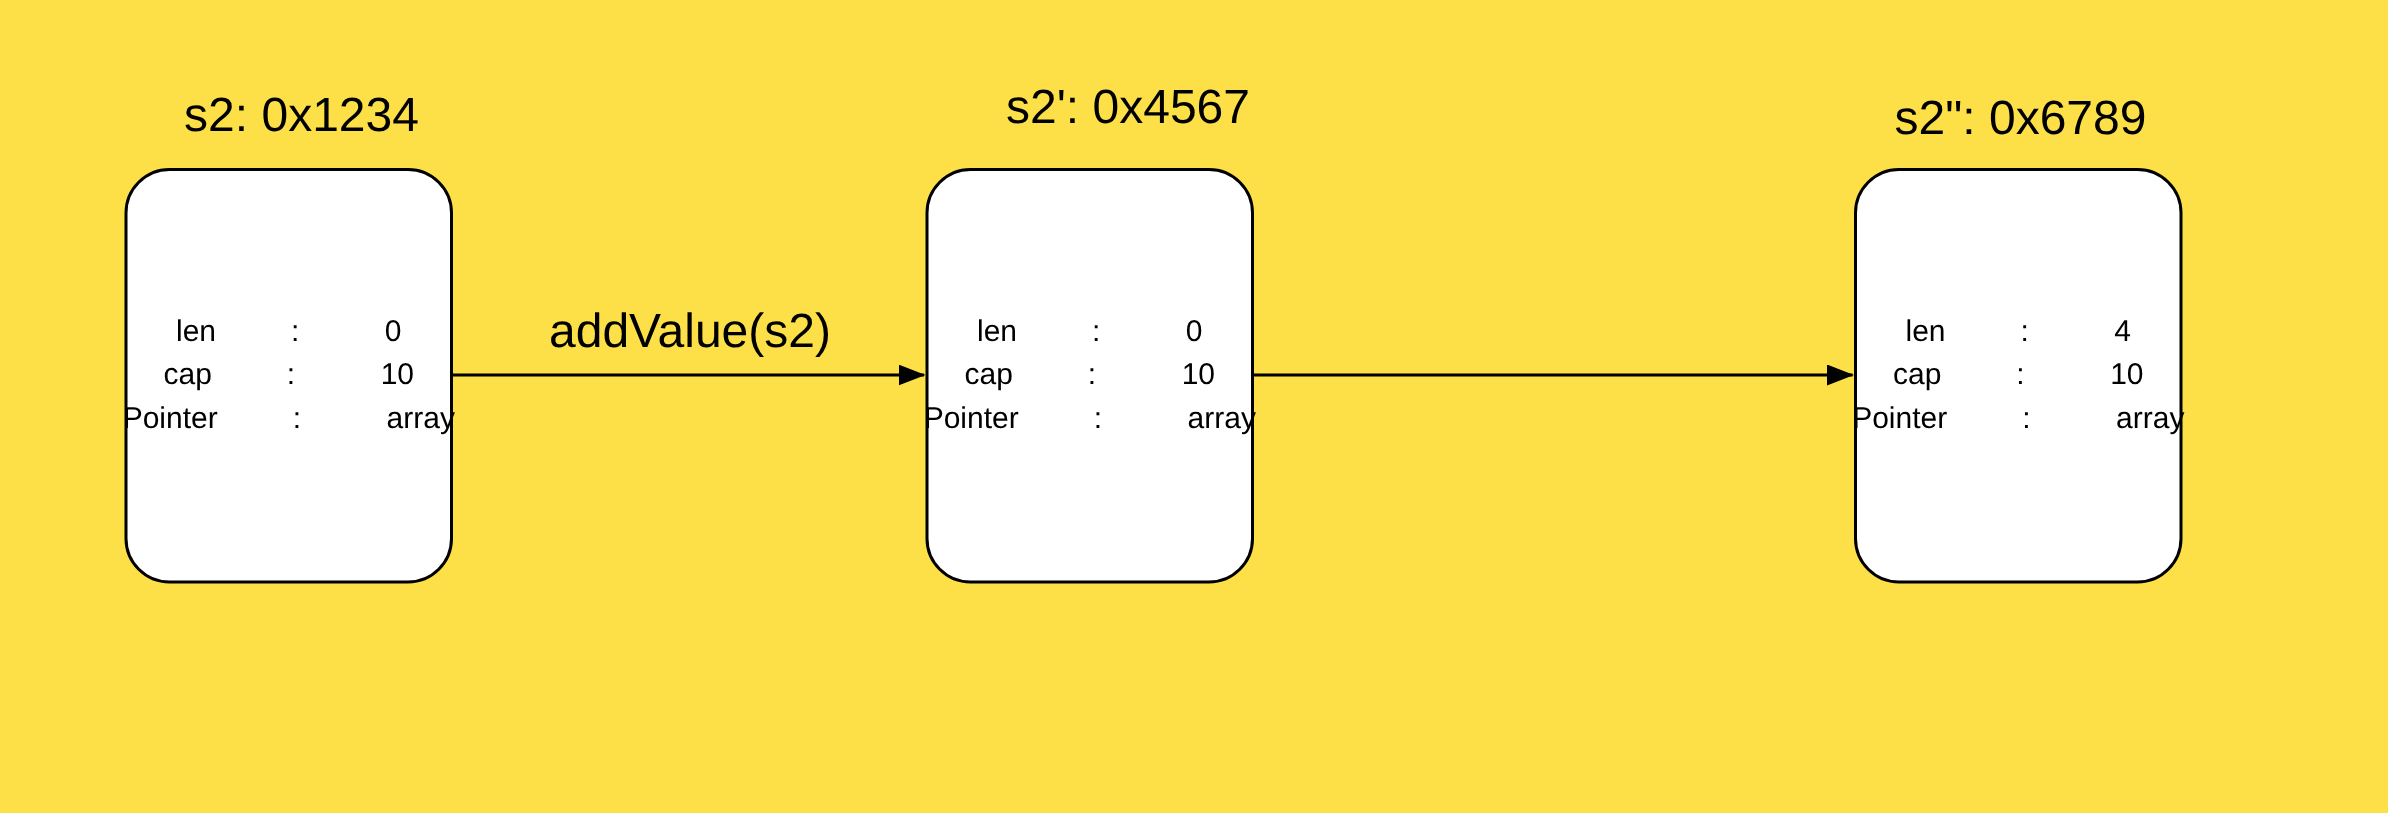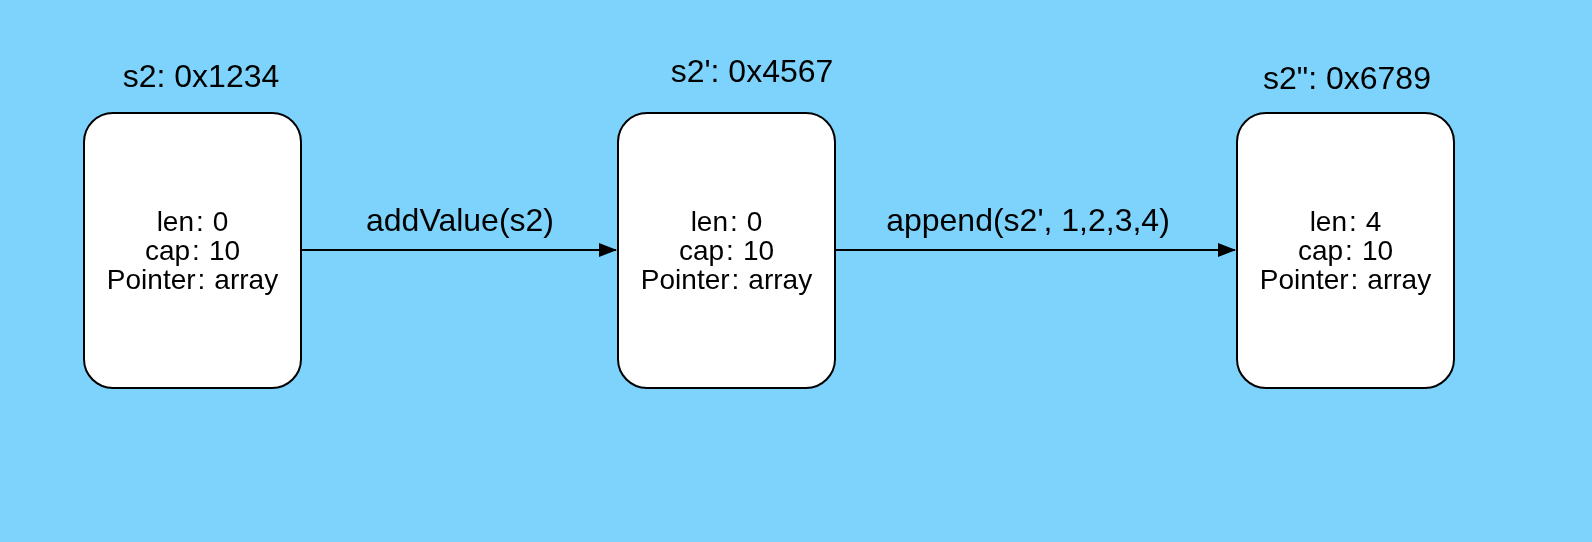--- a/index.html
+++ b/index.html
@@ -1,38 +1,39 @@
 <!DOCTYPE html>
 <html><head>
 <meta charset="utf-8">
 <style>
   html,body{margin:0;padding:0;background:#ffffff;}
   .canvas{
     position:relative;
     width:1592px;height:542px;
-    background:#7dd3fc;
+    background:#fde047;
     color:#000000;
     font-family:"Liberation Sans","DejaVu Sans",sans-serif;
     overflow:hidden;
   }
   .edges-layer{position:absolute;left:0;top:0;pointer-events:none;}
   .node-box{
     position:absolute;
     width:219px;height:277px;
     box-sizing:border-box;
     border:2px solid #000000;
     border-radius:30px;
     background:#ffffff;
     display:flex;align-items:center;justify-content:center;
   }
   .fields{display:flex;flex-direction:column;align-items:center;}
   .field-row{
-    font-size:28px;line-height:29px;
+    font-size:20px;line-height:29px;
     display:flex;align-items:baseline;justify-content:flex-start;
     white-space:nowrap;
+    gap:48px;
   }
   .f-sep{margin-left:2px;}
   .f-value{margin-left:9px;}
   .node-title{
     position:absolute;width:320px;height:40px;
     display:flex;align-items:center;justify-content:center;
     font-size:32px;white-space:nowrap;
   }
   .edge-label{
     position:absolute;width:400px;height:40px;
@@ -113,15 +114,14 @@
       </div>
       <div class="field-row">
         <span class="f-label">Pointer</span>
           <span class="f-sep">:</span>
           <span class="f-value">array</span>
       </div>
     </div>
   </div>
 
   <div class="edge-label" style="left:260px;top:200px">addValue(s2)</div>
-  <div class="edge-label" style="left:828px;top:200px">append(s2', 1,2,3,4)</div>
 
 </div>
 
 </body></html>

